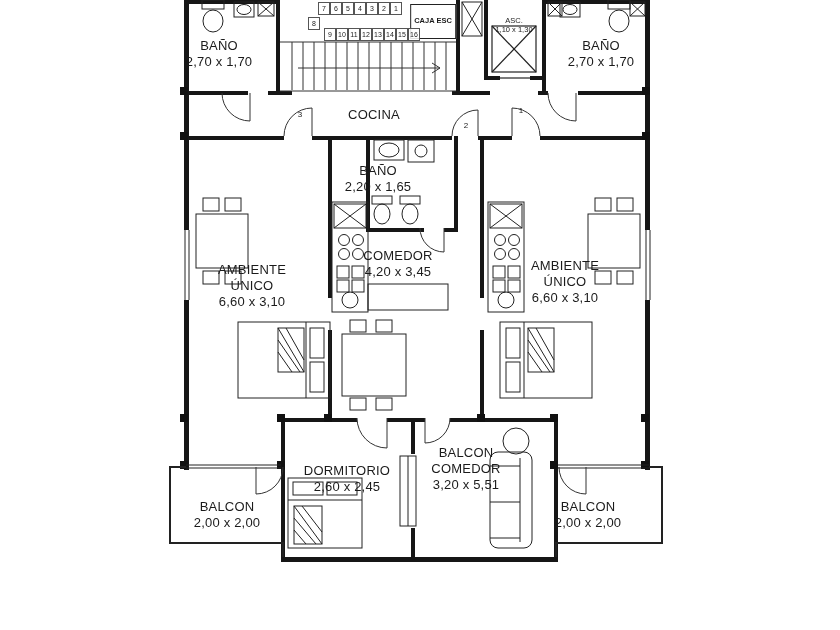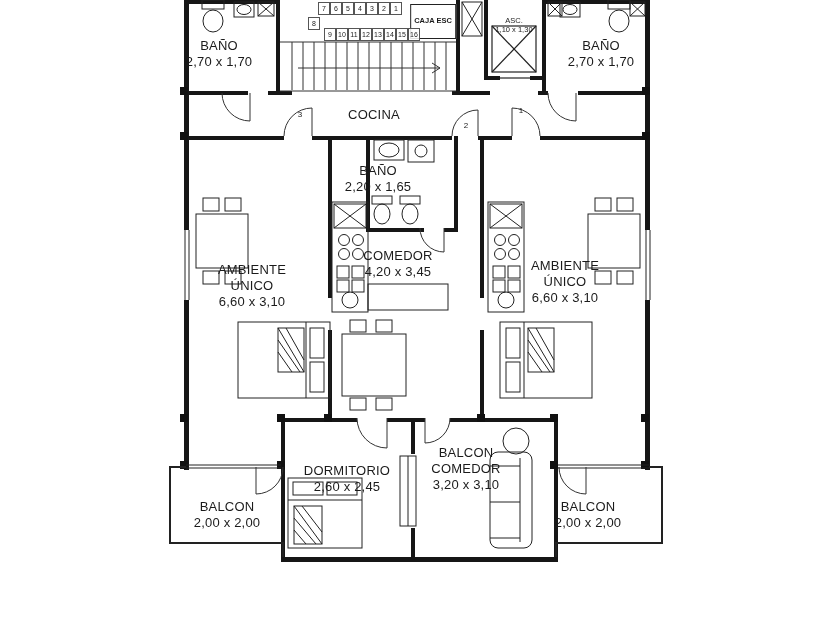--- a/index.html
+++ b/index.html
@@ -327,21 +327,21 @@
   </div>
 
   <div class="lbl" style="left:347px;top:463px">
     <span>DORMITORIO</span>
     <span>2,60 x 2,45</span>
   </div>
 
   <div class="lbl" style="left:466px;top:445px">
     <span>BALCON</span>
     <span>COMEDOR</span>
-    <span>3,20 x 3,10</span>
+    <span>3,20 x 5,51</span>
   </div>
 
   <div class="lbl" style="left:227px;top:499px">
     <span>BALCON</span>
     <span>2,00 x 2,00</span>
   </div>
 
   <div class="lbl" style="left:588px;top:499px">
     <span>BALCON</span>
     <span>2,00 x 2,00</span>

